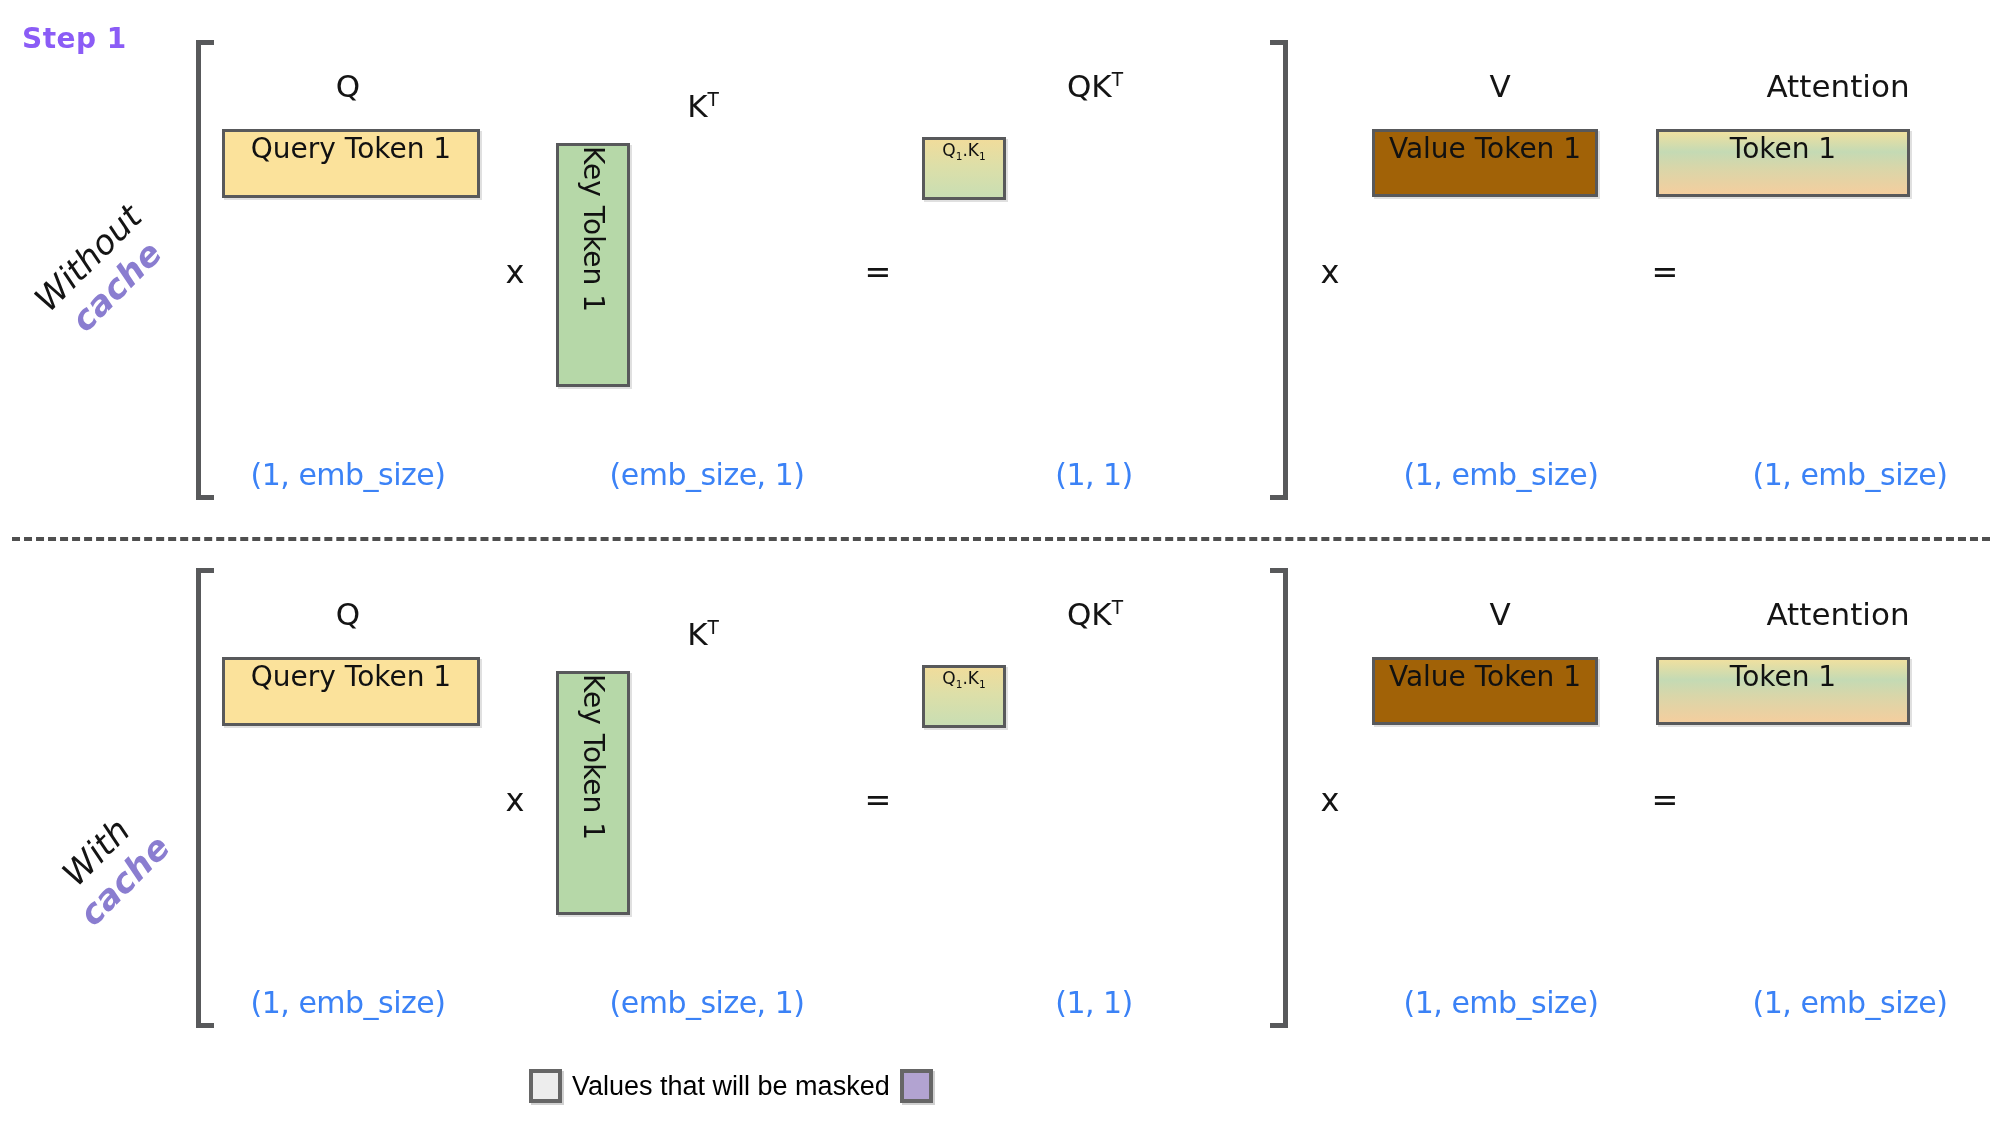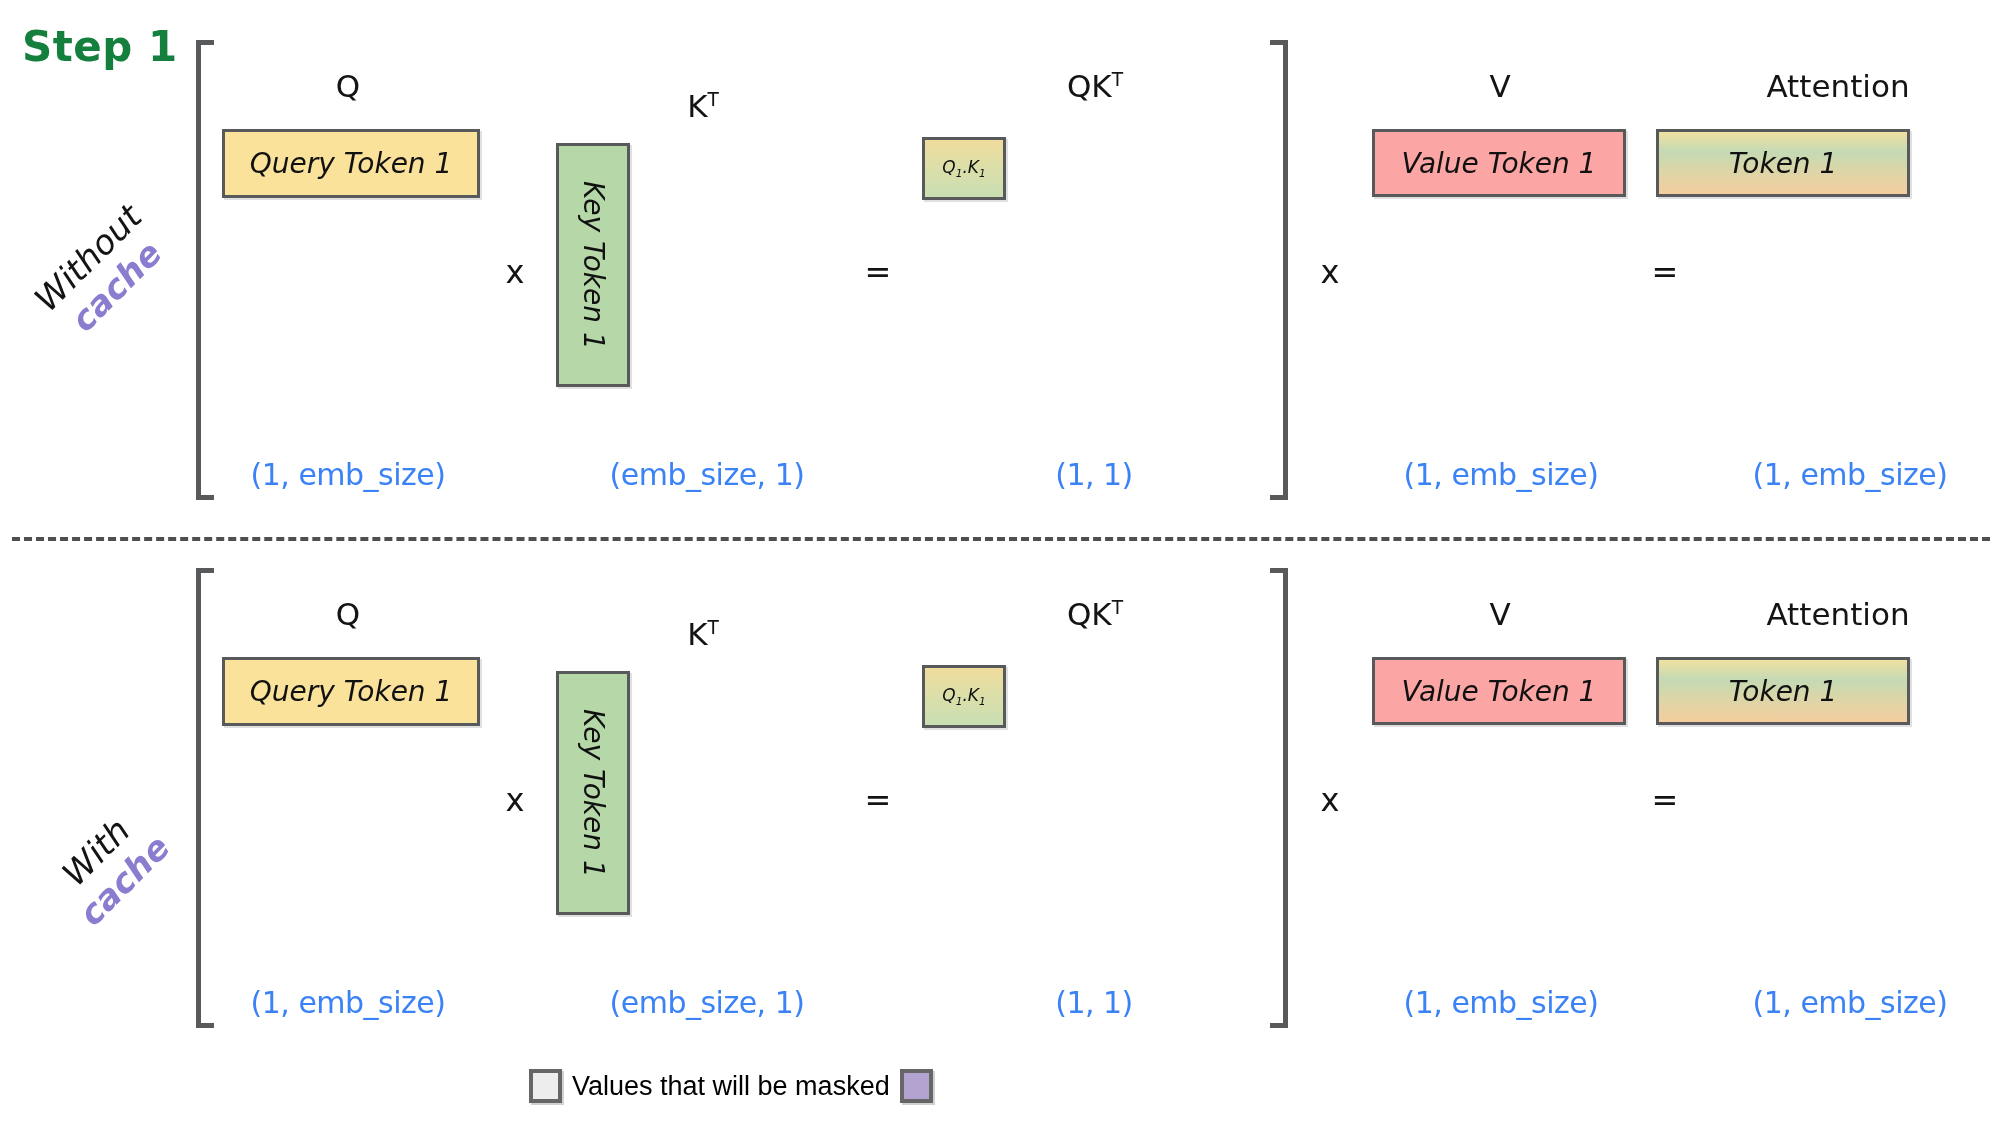--- a/index.html
+++ b/index.html
@@ -2,21 +2,21 @@
 <html><head>
 <meta charset="utf-8">
 <style>
   html,body{margin:0;padding:0;background:#ffffff;}
   #canvas{
     position:relative;width:2000px;height:1125px;background:#ffffff;overflow:hidden;
     font-family:"DejaVu Sans","Liberation Sans",sans-serif;color:#1a1a1a;
   }
   .abs{position:absolute;}
   
-  .step-title{left:22px;top:22px;font-size:42px;font-weight:bold;color:#15803d;letter-spacing:0.5px;}
+  .step-title{left:22px;top:22px;font-size:28px;font-weight:bold;color:#8b5cf6;letter-spacing:0.5px;}
   
   .row{position:absolute;left:0;width:2000px;height:530px;}
   .row1{top:0;}
   .row2{top:528px;}
   
   .side-label{
     position:absolute;width:220px;text-align:center;
     transform:translate(-50%,-50%) rotate(-45deg);
     font-size:34px;font-style:italic;line-height:40px;
   }
@@ -40,33 +40,33 @@
   }
   .lbl-q{left:348px;}
   .lbl-k{left:703px;margin-top:20px;}
   .lbl-qk{left:1095px;text-align:right;}
   .lbl-v{left:1500px;}
   .lbl-att{left:1838px;}
   .sup{font-size:0.60em;vertical-align:super;line-height:0;}
   
   .box{
     position:absolute;border:3px solid #58595B;box-sizing:border-box;
-    display:flex;align-items:center;justify-content:center;
-    font-size:28px;color:#111;box-shadow:2px 2px 0 rgba(0,0,0,0.12);font-style:italic;
+    display:flex;justify-content:center;
+    font-size:28px;color:#111;box-shadow:2px 2px 0 rgba(0,0,0,0.12);
   }
   .query-box{left:222px;top:129px;width:258px;height:69px;background:#FBE29B;}
   .key-box{left:556px;top:143px;width:74px;height:244px;background:#B6D8A8;}
   .key-box .vert{writing-mode:vertical-rl;white-space:nowrap;}
   .qk-box{
     left:922px;top:137px;width:84px;height:63px;
     background:linear-gradient(180deg,#F0DC9B 0%,#DDDFA8 45%,#C9DEB3 100%);
     font-size:17px;
   }
   .qk-box sub{font-size:0.62em;}
-  .value-box{left:1372px;top:129px;width:254px;height:68px;background:#fca5a5;}
+  .value-box{left:1372px;top:129px;width:226px;height:68px;background:#a16207;}
   .token-box{
     left:1656px;top:129px;width:254px;height:68px;
     background:linear-gradient(180deg,#EFE0A0 0%,#C4DAB4 32%,#D9D6A9 58%,#F4CE9E 100%);
   }
   
   .op{position:absolute;top:272px;transform:translate(-50%,-50%);font-size:32px;color:#141414;}
   .op-x1{left:515px;}
   .op-eq1{left:878px;}
   .op-x2{left:1330px;}
   .op-eq2{left:1665px;}

